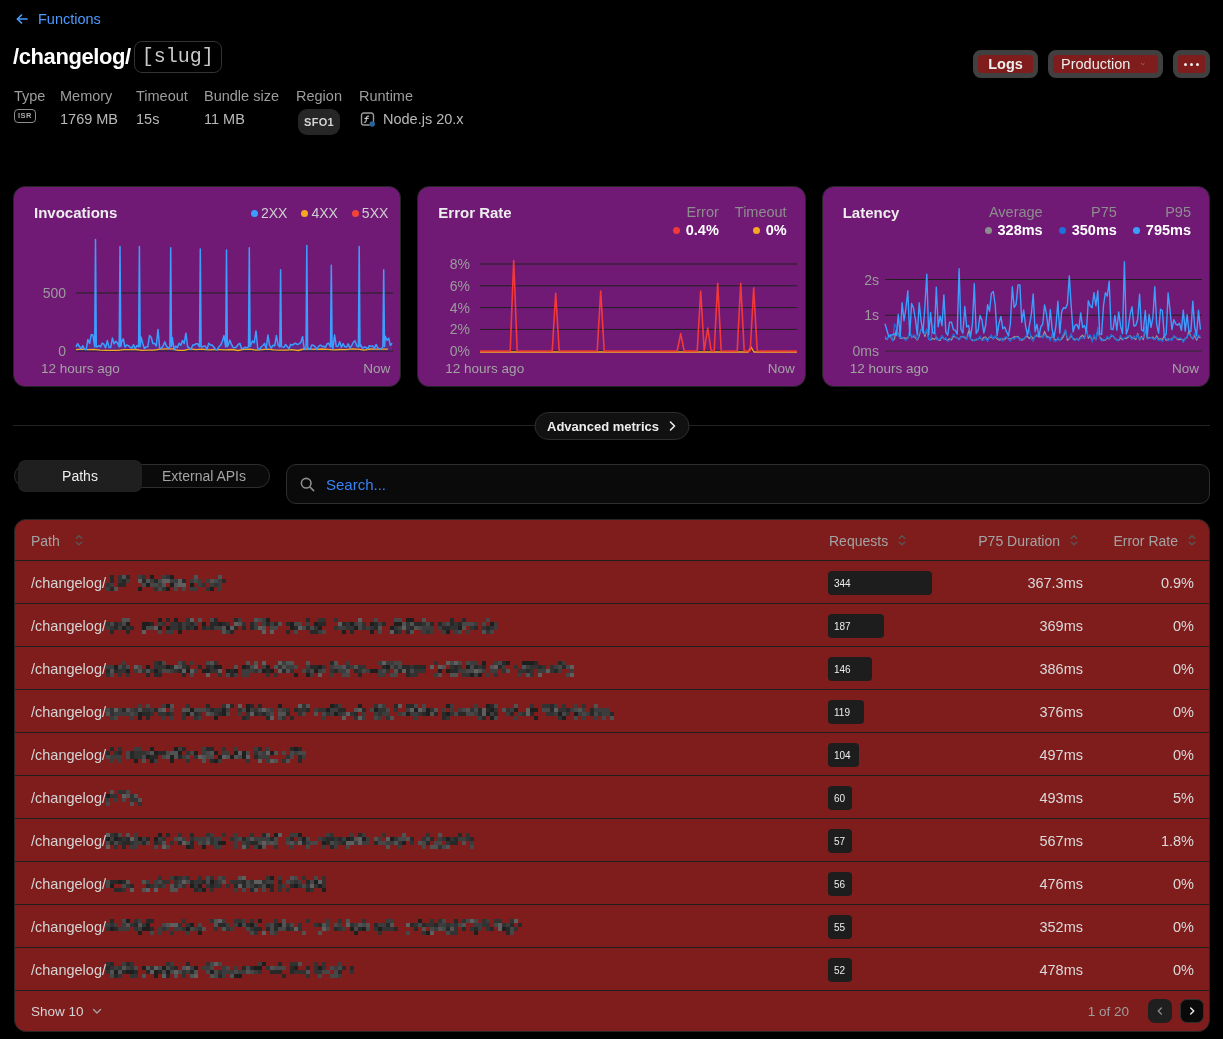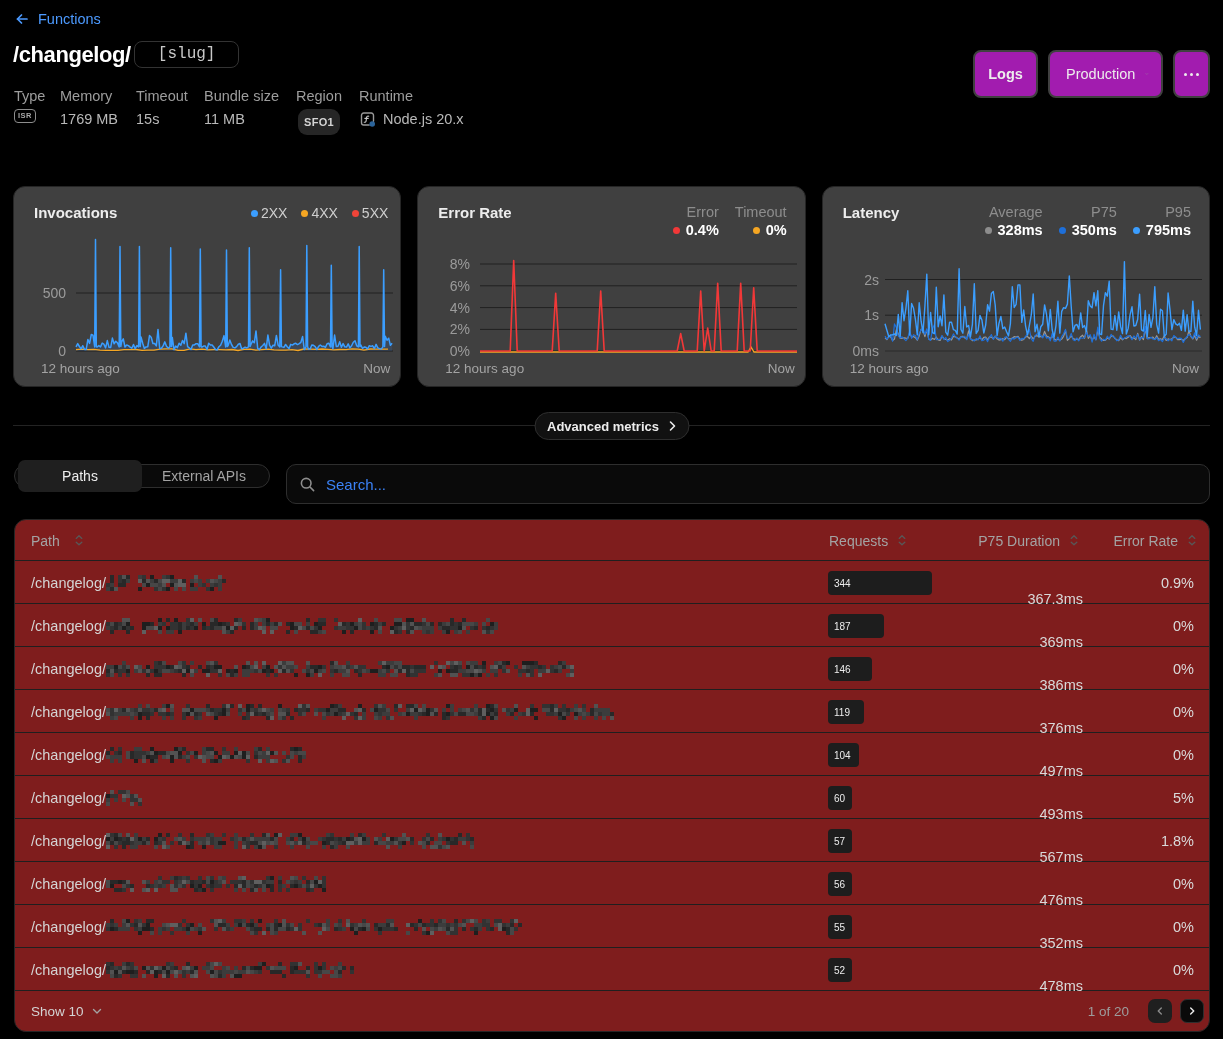--- a/index.html
+++ b/index.html
@@ -4,26 +4,26 @@
 <style>
 * { margin:0; padding:0; box-sizing:border-box; }
 html,body { background:#000; }
 body { font-family:"Liberation Sans", sans-serif; color:#ededed; }
 .page { position:relative; width:1223px; height:1039px; background:#000; overflow:hidden; }
 
 .back { position:absolute; top:11px; left:14px; display:flex; align-items:center; gap:8px;
   color:#4c9aff; font-size:14.5px; }
 .titlerow { position:absolute; top:41px; left:13px; display:flex; align-items:center; gap:3px; }
 .titlerow h1 { font-size:22px; font-weight:700; color:#fff; letter-spacing:-0.4px; }
-.slug { font-family:"Liberation Mono", monospace; font-size:16px; color:#c9c9c9;
-  border:1px solid #333; border-radius:8px; padding:3px 23px 4px; }
+.slug { font-family:"Liberation Mono", monospace; font-size:20px; color:#c9c9c9;
+  border:1px solid #333; border-radius:8px; padding:3px 7px 4px; }
 
 .actions { position:absolute; top:50px; right:13px; display:flex; gap:10px; height:40px; }
-.btn { display:flex; align-items:center; justify-content:center; gap:10px; height:48px;
-  background:#a21caf; border:2px solid #404040; border-radius:8px; color:#ededed;
+.btn { display:flex; align-items:center; justify-content:center; gap:10px; height:28px;
+  background:#7f1d1d; border:5px solid #404040; border-radius:8px; color:#ededed;
   font-size:14.5px; font-weight:600; padding:0 14px; }
 .btn.split { padding:0; width:231px; font-weight:500; }
 .btn .ico { display:flex; align-items:center; justify-content:center; width:40px; height:100%;
   border-right:1px solid #2e2e2e; }
 .btn .lbl { flex:1; padding:0 15px 0 6px; display:flex; align-items:center; justify-content:space-between; }
 
 .meta { position:absolute; top:86px; left:14px; display:flex; }
 .mcol:nth-child(1) { width:46px; }
 .mcol:nth-child(2) { width:76px; }
 .mcol:nth-child(3) { width:68px; }
@@ -31,21 +31,21 @@
 .mcol:nth-child(5) { width:63px; }
 .mcol .ml { color:#9d9d9d; font-size:14.5px; line-height:20px; }
 .mcol .mv { color:#b9b9b9; font-size:14.5px; line-height:20px; margin-top:3px; display:flex; align-items:center; }
 .isr { display:inline-block; border:1.5px solid #8d8d8d; border-radius:4px; color:#a8a8a8;
   font-size:7.5px; font-weight:700; letter-spacing:0.5px; padding:2px 3px; line-height:1; }
 .sfo { display:inline-block; background:#262626; color:#d4d4d4; border-radius:9px;
   font-size:11px; font-weight:600; padding:3px 6px 3px; margin-left:2px; letter-spacing:0.3px; }
 
 .cards { position:absolute; top:186px; left:13px; width:1197px; display:grid;
   grid-template-columns:1fr 1fr 1fr; gap:16px; }
-.card { position:relative; height:201px; background:#404040; border:1px solid #252525;
+.card { position:relative; height:201px; background:#701a75; border:1px solid #252525;
   border-radius:12px; }
 .ctitle { position:absolute; top:17px; left:20px; font-size:15px; font-weight:600; color:#ededed; }
 .legend1 { position:absolute; top:18px; right:12px; display:flex; gap:14px; font-size:14px; color:#cfcfcf; }
 .legend1 .li { display:flex; align-items:center; gap:3px; }
 .dot { width:7px; height:7px; border-radius:50%; display:inline-block; }
 .legend2 { position:absolute; top:17px; right:18px; display:grid; grid-auto-flow:column; gap:16px; }
 .lcol { display:flex; flex-direction:column; align-items:flex-end; gap:2px; }
 .lcol .ll { color:#8d8d8d; font-size:14.5px; }
 .lcol .lv { color:#fff; font-size:14.5px; font-weight:600; display:flex; align-items:center; gap:6px; }
 .card svg.chart { position:absolute; top:0; left:0; }
@@ -73,21 +73,21 @@
 .thead { position:relative; height:41px; border-bottom:1px solid #1f1f1f; }
 .th { position:absolute; top:0; height:41px; display:flex; align-items:center; gap:9px;
   color:#a3a3a3; font-size:14px; }
 .trow { position:relative; height:43px; border-bottom:1px solid #1f1f1f; }
 .pathcell { position:absolute; left:16px; top:0; height:43px; display:flex; align-items:center;
   color:#d4d4d4; font-size:14.5px; }
 .mos { display:block; }
 .reqbar { position:absolute; left:813px; top:10px; height:24px; background:#1d1d1d; border-radius:4px;
   display:flex; align-items:center; }
 .reqbar span { padding-left:6px; color:#ededed; font-size:10px; }
-.p75 { position:absolute; right:126px; top:16px; height:43px; display:flex; align-items:center;
+.p75 { position:absolute; right:126px; top:0; height:43px; display:flex; align-items:center;
   color:#d9d9d9; font-size:14.5px; }
 .er { position:absolute; right:15px; top:0; height:43px; display:flex; align-items:center;
   color:#d9d9d9; font-size:14.5px; }
 .tfoot { position:relative; height:40px; display:flex; align-items:center; }
 .show { margin-left:16px; display:flex; align-items:center; gap:6px; color:#d4d4d4; font-size:13.5px; }
 .pageinfo { position:absolute; right:80px; color:#9d9d9d; font-size:13.5px; }
 .pgbtns { position:absolute; right:5px; display:flex; gap:8px; }
 .pgbtn { width:24px; height:24px; border-radius:7px;
   display:flex; align-items:center; justify-content:center; }
 .pgbtn.dis { background:#1f1f1f; }
@@ -105,21 +105,21 @@
     <span>Functions</span>
   </div>
 
   <div class="titlerow">
       <h1>/changelog/</h1>
       <span class="slug">[slug]</span>
     </div>
 
   <div class="actions">
     <div class="btn" style="width:65px;padding:0;">Logs</div>
-    <div class="btn" style="width:115px;justify-content:space-between;padding:0 12px 0 16px;font-weight:500;align-items:center;">Production <svg width="16" height="16" viewBox="0 0 16 16" fill="none" stroke="#a3a3a3" stroke-width="1.6" stroke-linecap="round" stroke-linejoin="round">
+    <div class="btn" style="width:115px;justify-content:space-between;padding:0 12px 0 8px;font-weight:500;align-items:center;">Production <svg width="16" height="16" viewBox="0 0 16 16" fill="none" stroke="#a3a3a3" stroke-width="1.6" stroke-linecap="round" stroke-linejoin="round">
           <path d="M4 6.2 L8 10.2 L12 6.2"></path>
         </svg></div>
     <div class="btn" style="width:37px; padding:0; gap:3px;">
       <span style="width:3px;height:3px;border-radius:50%;background:#ededed"></span>
       <span style="width:3px;height:3px;border-radius:50%;background:#ededed"></span>
       <span style="width:3px;height:3px;border-radius:50%;background:#ededed"></span>
     </div>
   </div>
 
   <div class="meta">

